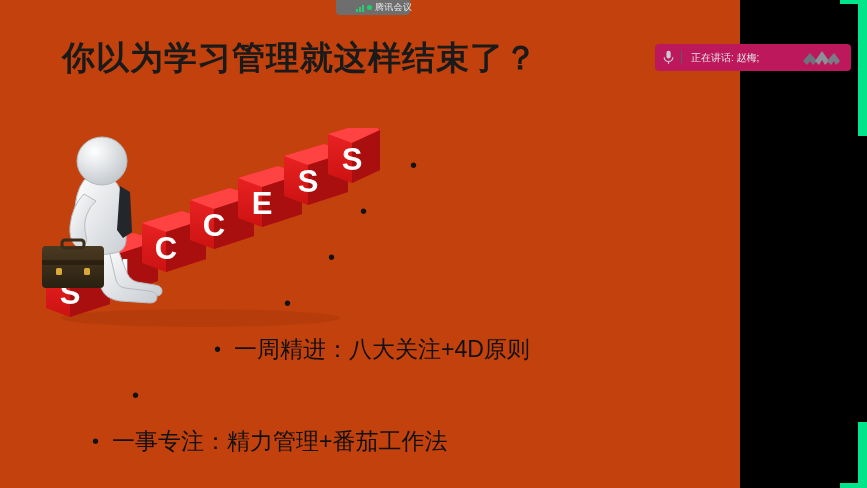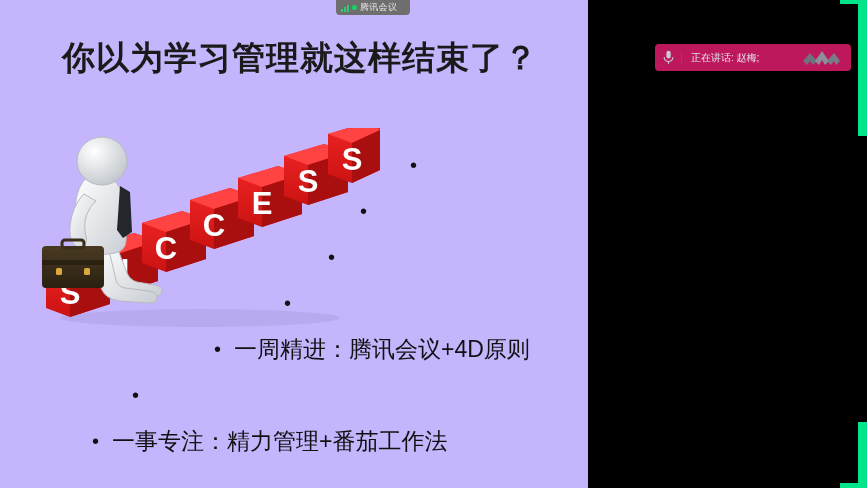--- a/index.html
+++ b/index.html
@@ -53,38 +53,38 @@
     width: 18px;
     height: 4px;
     background: #00e58a;
   }
 
   
   #slide {
     position: absolute;
     left: 0;
     top: 0;
-    width: 588px;
+    width: 740px;
     height: 488px;
-    background: #c4b5fd;
+    background: #c2410c;
   }
 
   
   #meeting-pill {
     position: absolute;
     left: 336px;
     top: 0;
     width: 74px;
     height: 15px;
     background: #6e6e6e;
     border-radius: 0 0 4px 4px;
     display: flex;
     align-items: center;
     gap: 3px;
-    padding: 0 5px;
+    padding: 0 20px;
     box-sizing: border-box;
     z-index: 40;
   }
   .signal-bars {
     display: flex;
     align-items: flex-end;
     gap: 1px;
     height: 8px;
   }
   .signal-bars i {
@@ -322,21 +322,21 @@
         <span class="bullet-dot">•</span>
       </div>
       <div class="bullet-row r2">
         <span class="bullet-dot">•</span>
       </div>
       <div class="bullet-row r3">
         <span class="bullet-dot">•</span>
       </div>
       <div class="bullet-row r4">
         <span class="bullet-dot">•</span>
-        <span class="bullet-text">一周精进：腾讯会议+4D原则</span>
+        <span class="bullet-text">一周精进：八大关注+4D原则</span>
       </div>
       <div class="bullet-row r5">
         <span class="bullet-dot">•</span>
       </div>
       <div class="bullet-row r6">
         <span class="bullet-dot">•</span>
         <span class="bullet-text">一事专注：精力管理+番茄工作法</span>
       </div>
     </div>
   </div>

